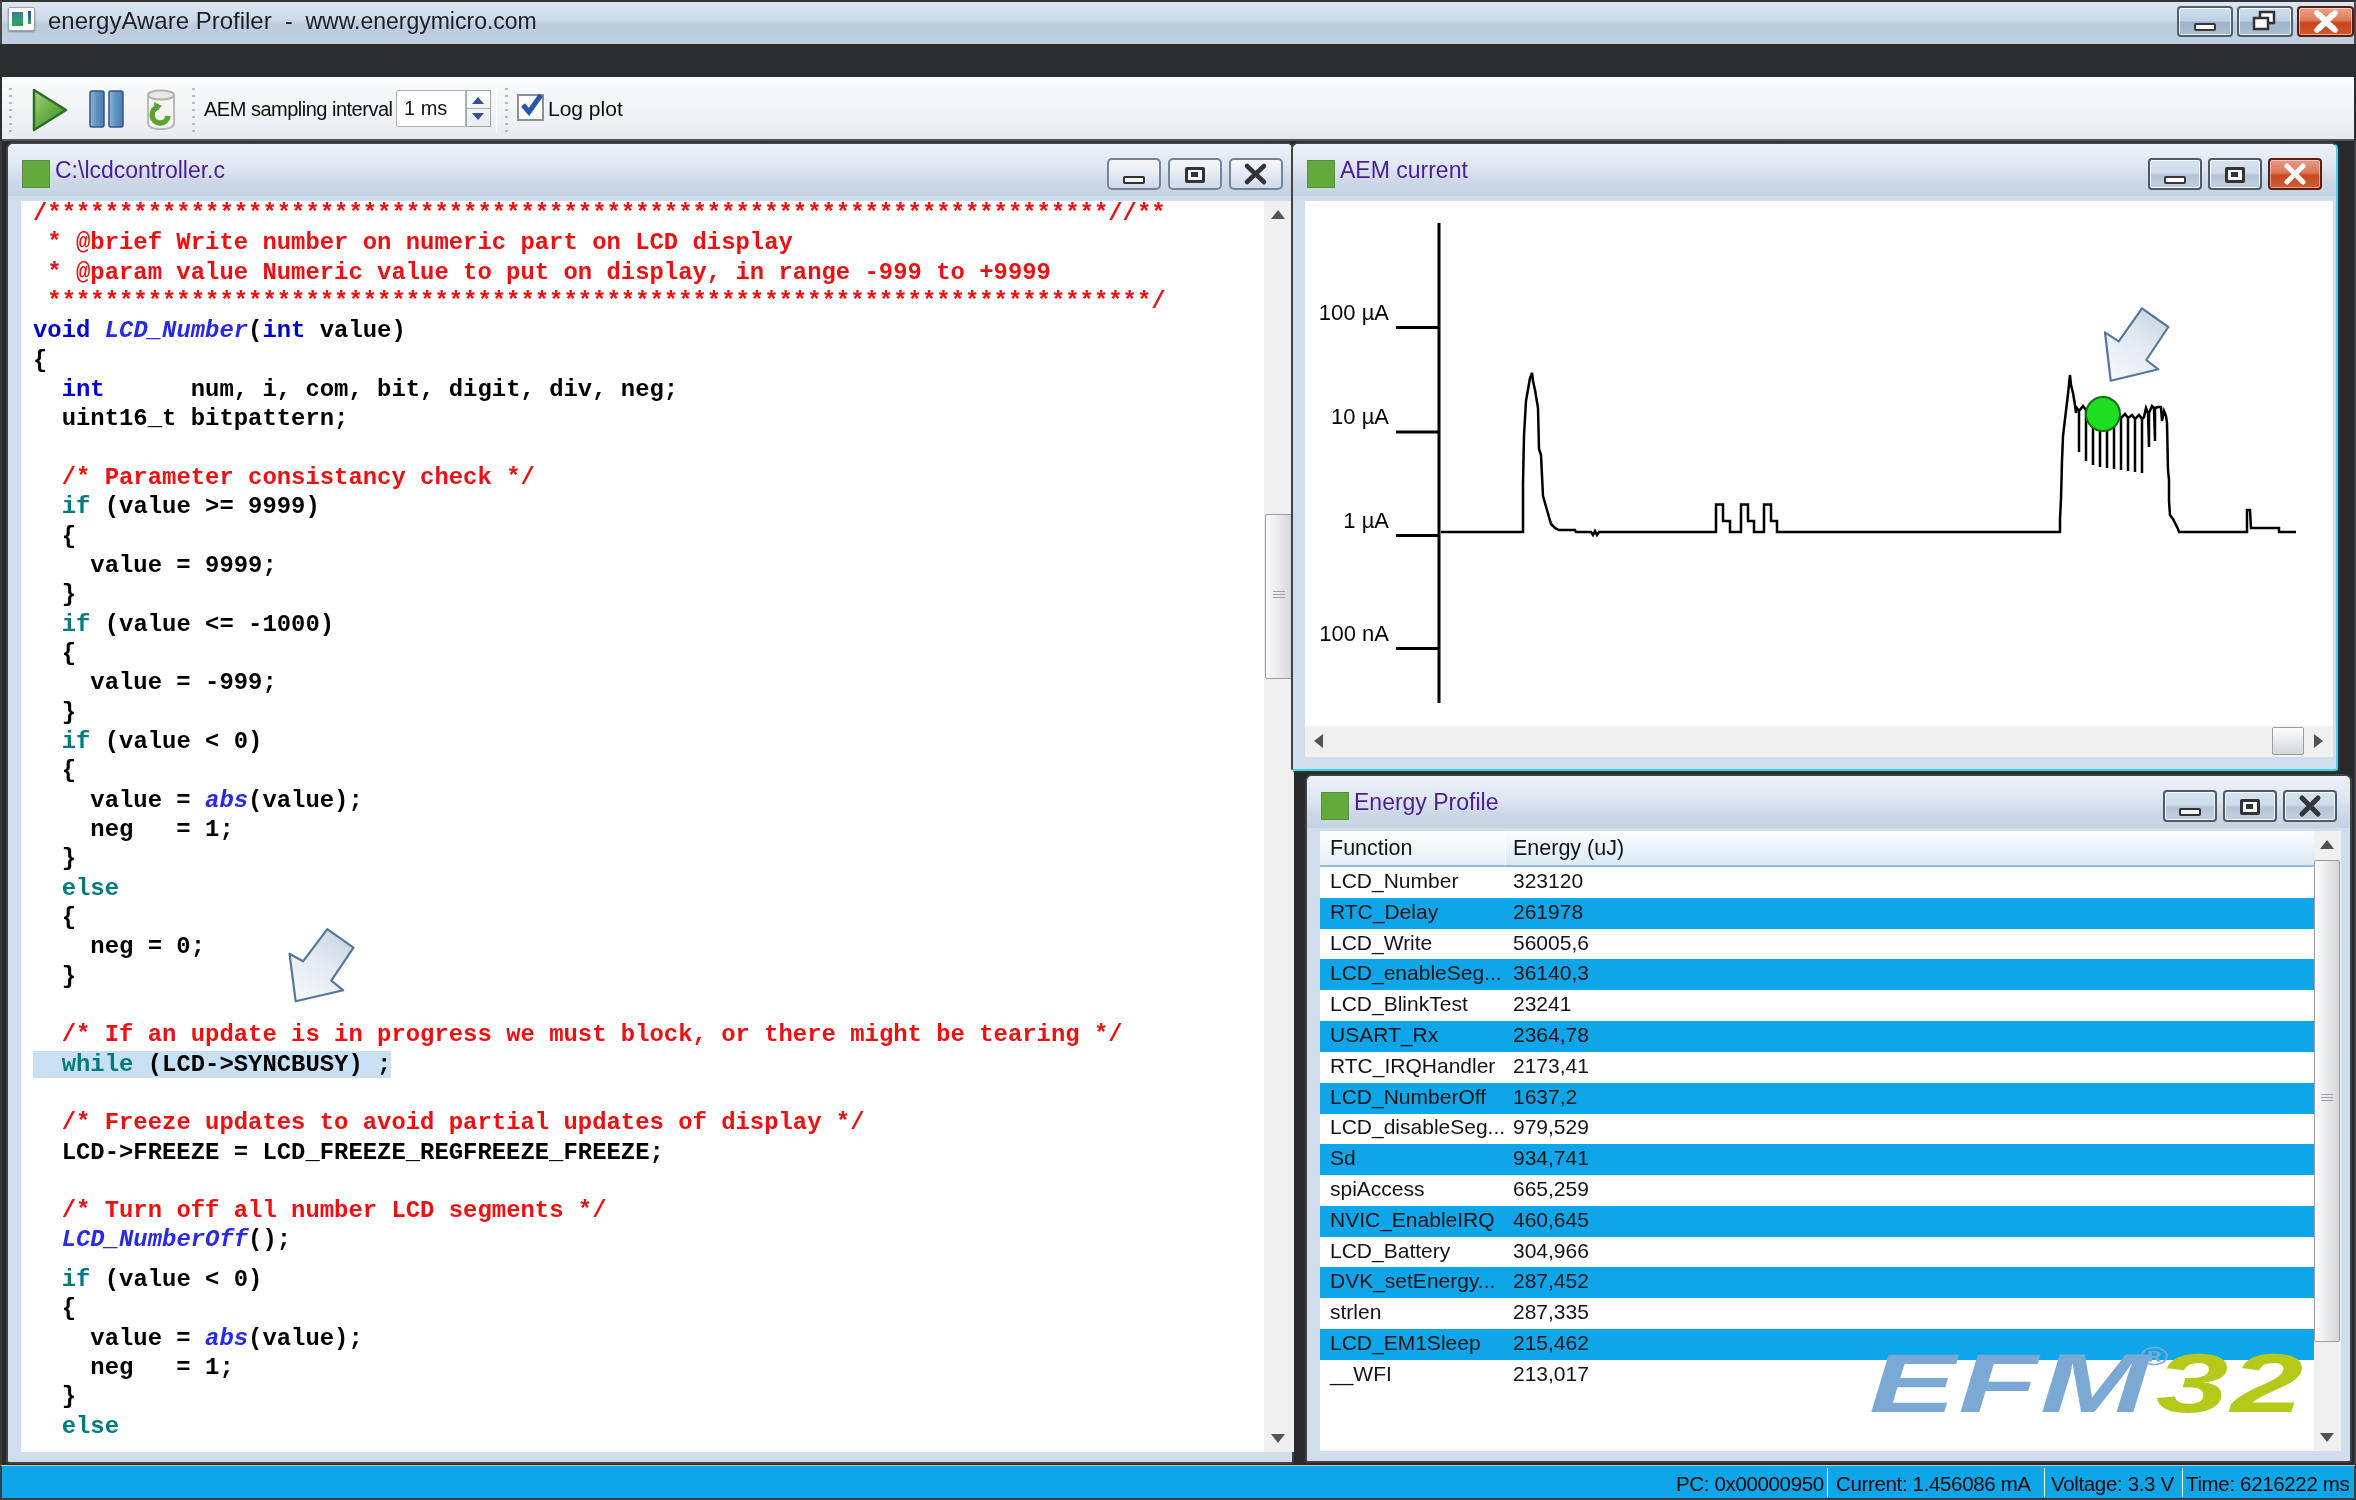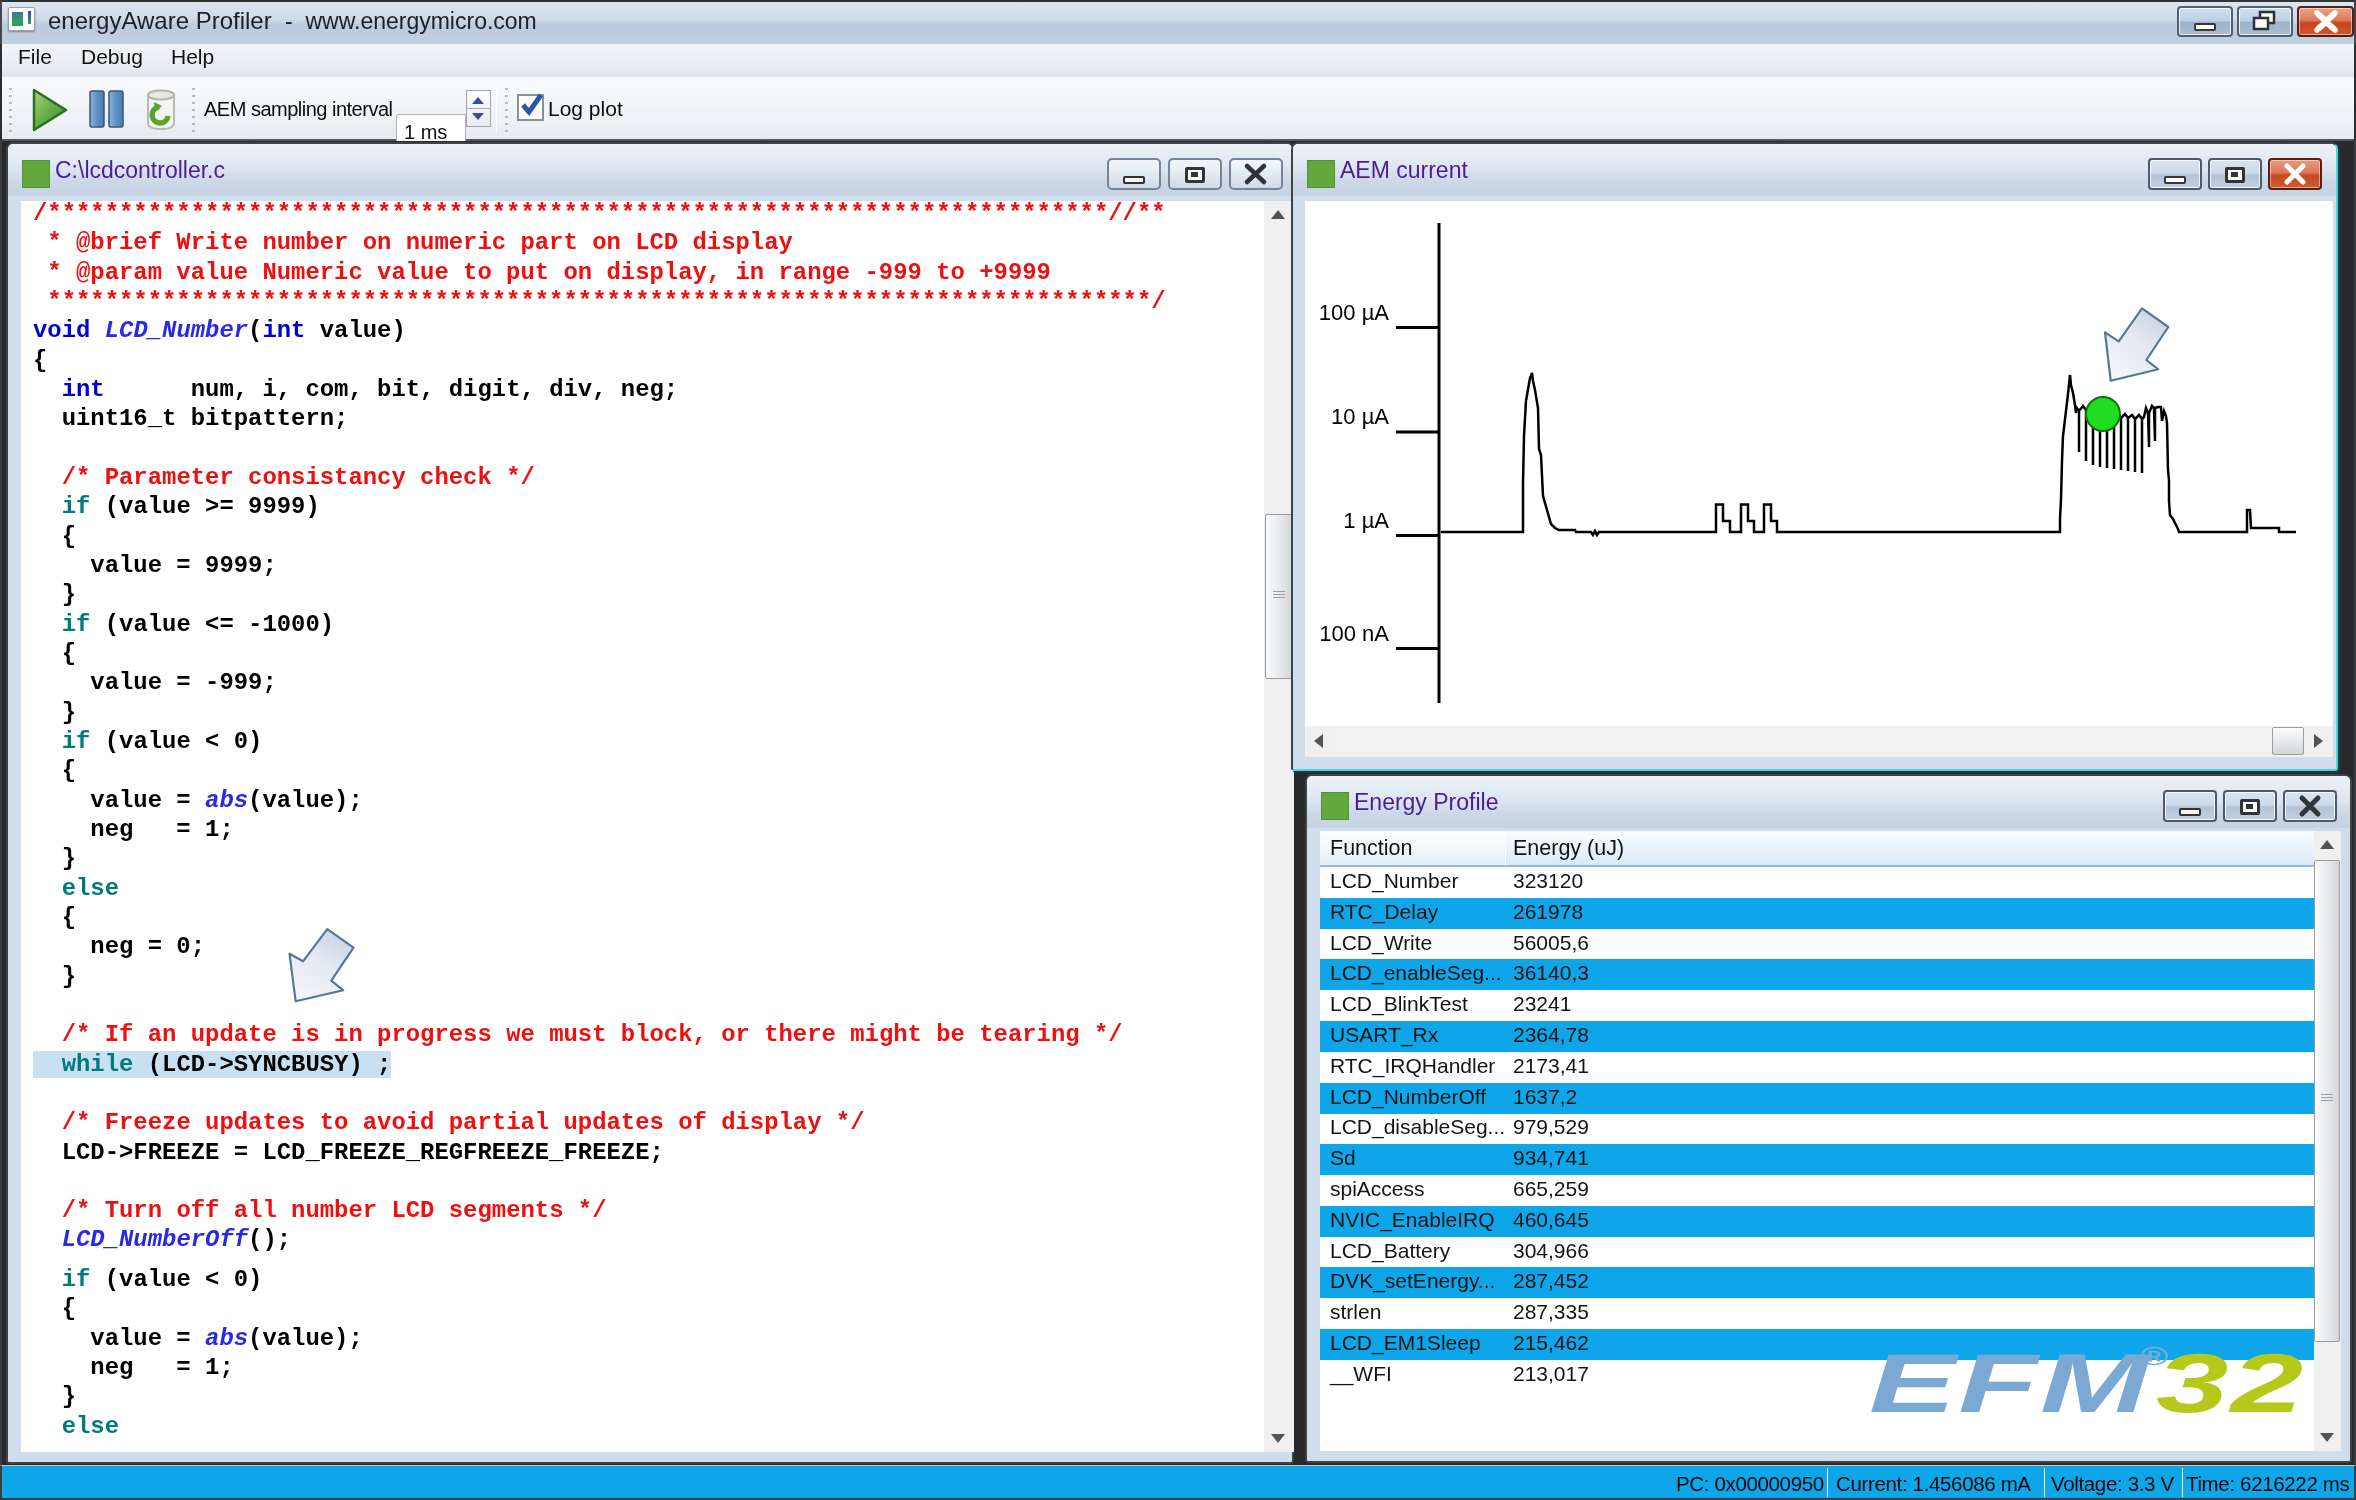--- a/index.html
+++ b/index.html
@@ -29,21 +29,21 @@
 #menubar span { position:absolute; top:1px; font-size:21px; color:#121212; }
 
 
 #toolbar { position:absolute; left:2px; top:77px; width:2352px; height:64px;
   background:linear-gradient(180deg,#fafbfc 0%,#eef1f5 70%,#e6eaf0 100%);
   border-bottom:2px solid #55565a; }
 .grip { position:absolute; top:11px; width:3px; height:44px;
   background:repeating-linear-gradient(180deg,#b7bbc0 0 2px,transparent 2px 7px); }
 .tsep { position:absolute; top:10px; width:1px; height:46px; background:#c3c6cb; border-right:1px solid #fdfdfe; }
 #lbl-aem { position:absolute; left:202px; top:21px; font-size:20px; letter-spacing:-0.5px; color:#0c0c0c; }
-#spinbox { position:absolute; left:394px; top:13px; width:70px; height:37px; background:#fff; border:1px solid #aeb3bb; border-radius:2px 0 0 2px;margin-top:24px; }
+#spinbox { position:absolute; left:394px; top:13px; width:70px; height:37px; background:#fff; border:1px solid #aeb3bb; border-radius:2px 0 0 2px; }
 #spinbox span { position:absolute; left:7px; top:6px; font-size:20px; color:#101018; }
 #spinbtns { position:absolute; left:464px; top:13px; width:25px; height:37px; border:1px solid #9fa6af; background:linear-gradient(180deg,#fdfdfe,#e8ebf0); }
 #spinbtns .mid { position:absolute; left:0; top:17px; width:23px; height:1px; background:#aab0b8; }
 .spintri { position:absolute; left:5px; width:0; height:0; border-left:6px solid transparent; border-right:6px solid transparent; }
 #spin-up { top:6px; border-bottom:7px solid #33508f; }
 #spin-dn { bottom:6px; border-top:7px solid #33508f; }
 #checkbox { position:absolute; left:515px; top:17px; width:27px; height:27px; background:#fdfdfd; border:2px solid #8b9097; }
 #lbl-log { position:absolute; left:546px; top:20px; font-size:21px; color:#0c0c0c; }
 
 
@@ -134,25 +134,20 @@
         <rect x="21" y="4" width="14" height="11" fill="#fdfdf6" stroke="#2f3338" stroke-width="2.5"></rect>
         <rect x="15" y="10" width="14" height="11" fill="#fdfdf6" stroke="#2f3338" stroke-width="2.5"></rect>
       </svg>
     </div>
     <div class="capbtn" id="btn-close-a">
       <svg class="glyph" width="53" height="27" viewBox="0 0 53 27">
         <path d="M19 6 L27 13 L35 6 M19 21 L27 14 L35 21" stroke="#fff" stroke-width="6" fill="none"></path>
         <path d="M18 5 L36 22 M36 5 L18 22" stroke="#fdfdfd" stroke-width="5.5" stroke-linecap="round"></path>
       </svg>
     </div>
-  </div>
-  <div id="menubar">
-    <span style="left:16px;">File</span>
-    <span style="left:79px;">Debug</span>
-    <span style="left:169px;">Help</span>
   </div>
   <div id="toolbar">
     <div class="grip" style="left:7px;"></div>
     <svg style="position:absolute;left:30px;top:11px;" width="36" height="44" viewBox="0 0 36 44">
       <defs>
           <linearGradient id="pg" x1="0" y1="0" x2="1" y2="1">
         <stop offset="0" stop-color="#a9d37a"></stop>
             <stop offset=".5" stop-color="#66ae46"></stop>
             <stop offset="1" stop-color="#3c8c2e"></stop>
       </linearGradient>

